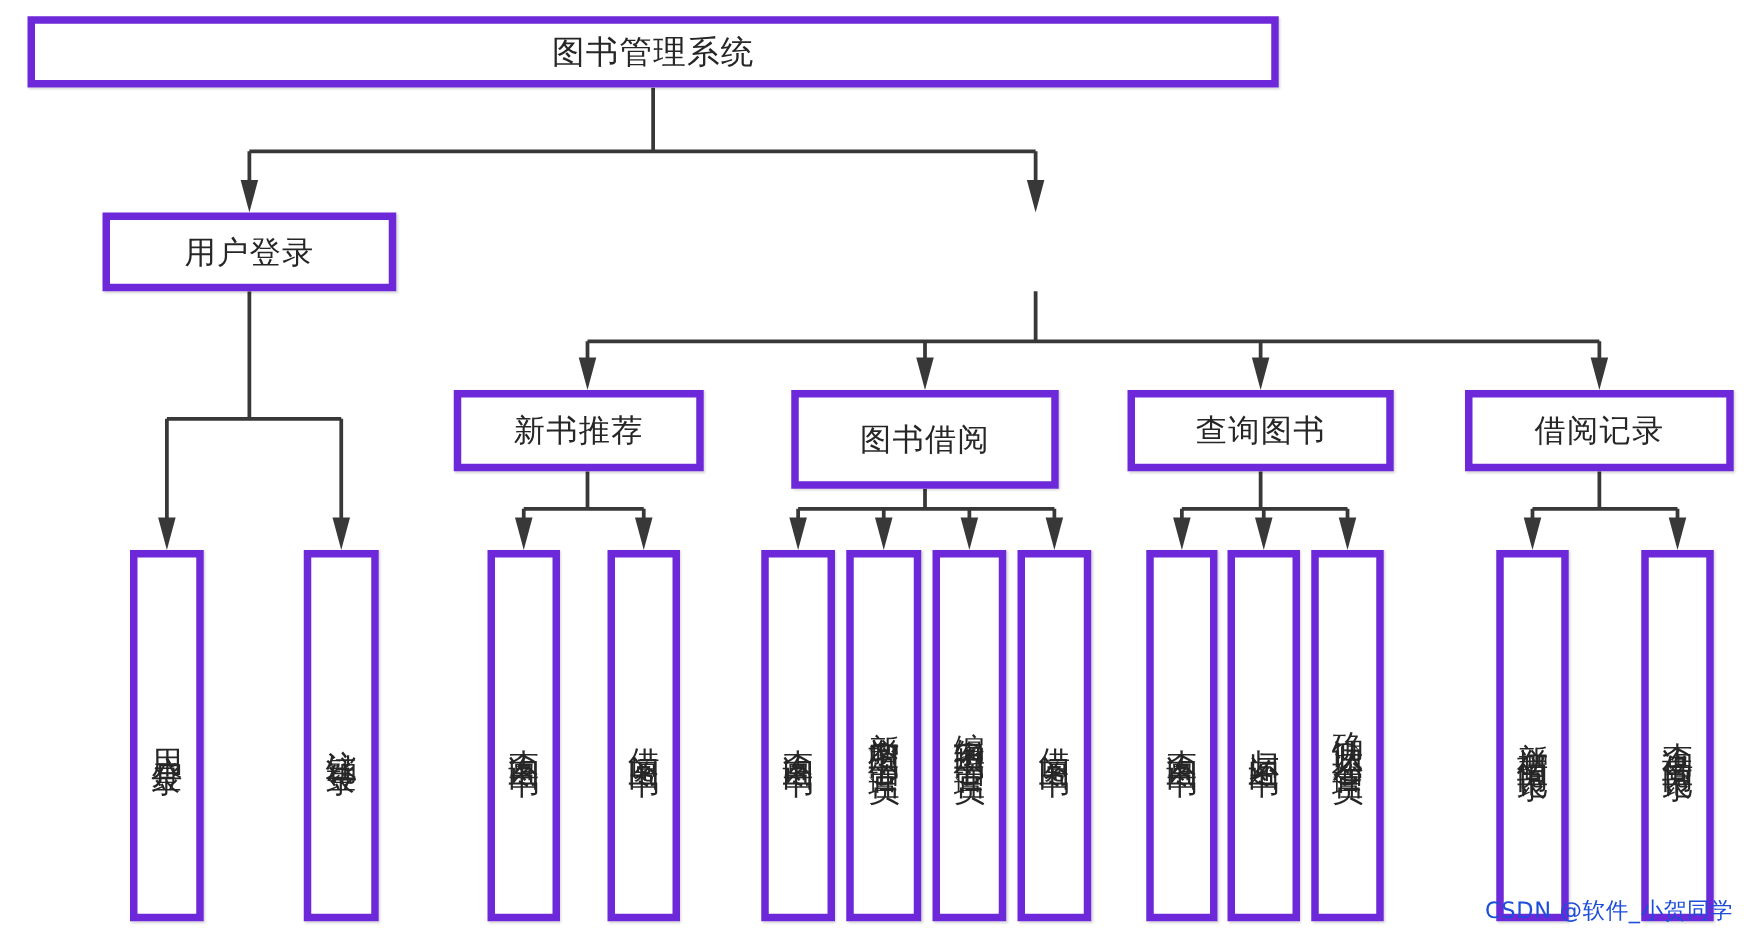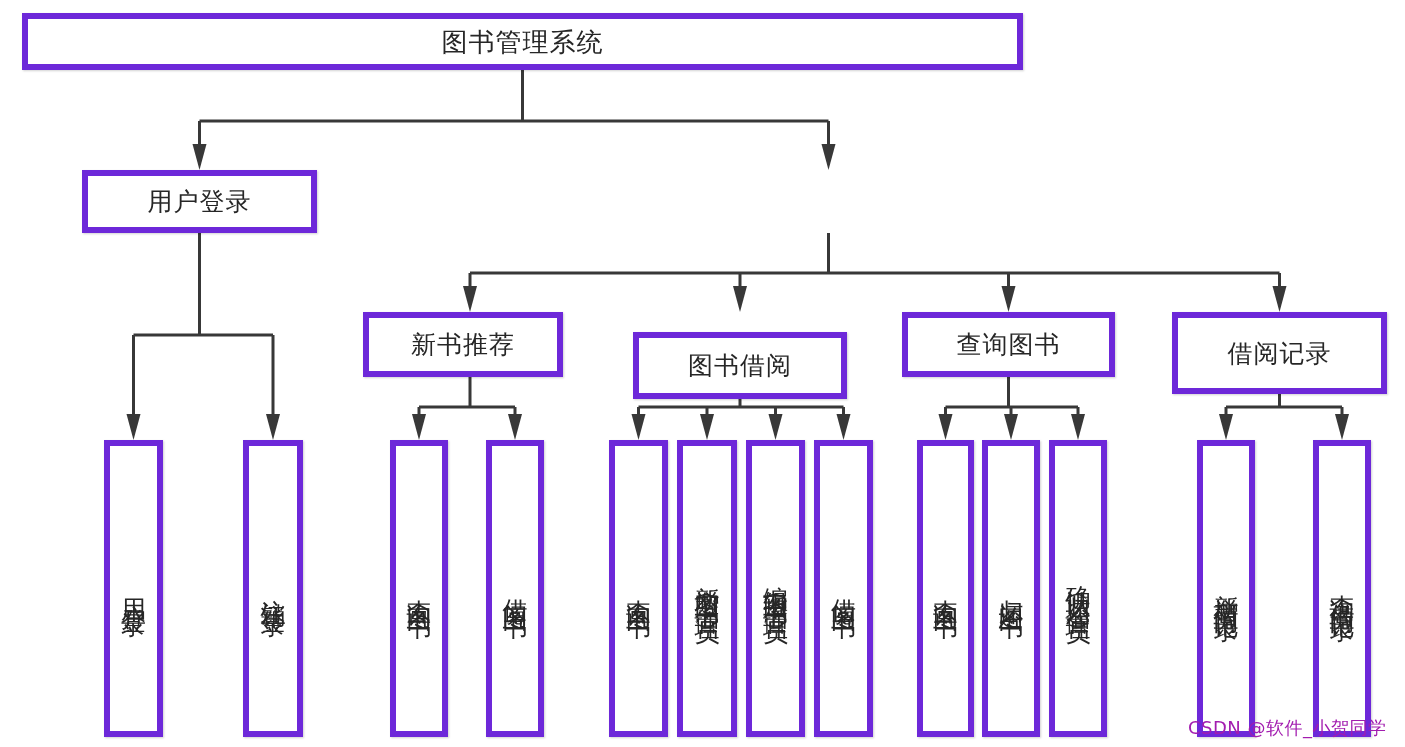--- a/index.html
+++ b/index.html
@@ -40,21 +40,21 @@
     font-size: 25px;
     letter-spacing: 5px;
     line-height: 1;
     white-space: nowrap;
   }
   .watermark {
     position: absolute;
     left: 1188px;
     top: 716px;
     font-size: 18px;
-    color: #a21caf;
+    color: #1d4ed8;
     white-space: nowrap;
     letter-spacing: 0.5px;
   }
 </style>
 </head>
 <body>
 
 <div class="canvas">
 
   <svg class="connector-layer" viewBox="0 0 1405 747" xmlns="http://www.w3.org/2000/svg" aria-hidden="true">
@@ -93,27 +93,27 @@
     <span class="hlabel">图书管理系统</span>
   </div>
 
   <div class="box" style="left:82px; top:170px; width:235px; height:63px;">
     <span class="hlabel">用户登录</span>
   </div>
 
   <div class="box" style="left:363px; top:312px; width:200px; height:65px;">
     <span class="hlabel">新书推荐</span>
   </div>
-  <div class="box" style="left:633px; top:312px; width:214px; height:67px;margin-top:20px;">
+  <div class="box" style="left:633px; top:312px; width:214px; height:79px;">
     <span class="hlabel">图书借阅</span>
   </div>
   <div class="box" style="left:902px; top:312px; width:213px; height:65px;">
     <span class="hlabel">查询图书</span>
   </div>
-  <div class="box" style="left:1172px; top:312px; width:215px; height:82px;">
+  <div class="box" style="left:1172px; top:312px; width:215px; height:65px;">
     <span class="hlabel">借阅记录</span>
   </div>
 
   <div class="box" style="left:104px; top:440px; width:59px; height:297px;">
     <span class="vlabel">用户登录</span>
   </div>
   <div class="box" style="left:243px; top:440px; width:60px; height:297px;">
     <span class="vlabel">注销登录</span>
   </div>
 

